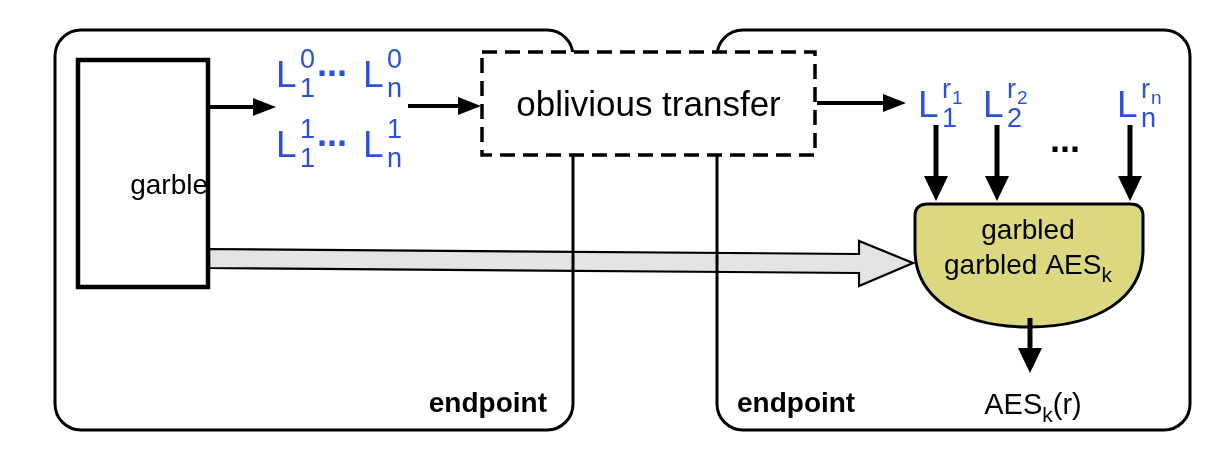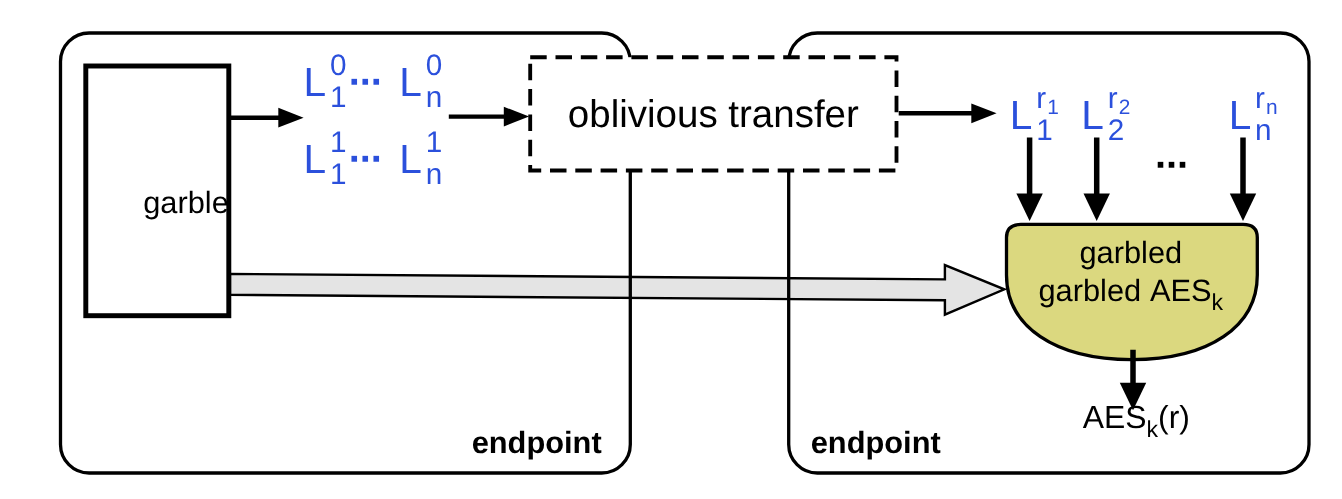--- a/index.html
+++ b/index.html
@@ -25,21 +25,21 @@
 
   .ot-label{left:482px;top:52px;width:333px;height:103px;display:flex;align-items:center;justify-content:center;font-size:35px;}
 
   .region-label{font-size:28px;font-weight:bold;}
   .endpoint-label{left:315px;top:387px;width:232px;text-align:right;}
   .middlebox-label{left:737px;top:387px;}
 
   .gc-text{left:912px;top:212px;width:232px;text-align:center;font-size:28px;line-height:35px;}
   .gc-text .pre{margin-right:8px;}
 
-  .output-text{left:958px;top:364px;width:150px;text-align:center;font-size:29px;}
+  .output-text{left:958px;top:388px;width:150px;text-align:center;font-size:29px;}
 </style>
 </head>
 <body>
 
 <div class="canvas">
 
   <svg class="art" viewBox="0 0 1220 454">
 
     <polygon points="209,249 859,254 859,241 913,263 859,286 859,273 209,268" style="fill:var(--arrow-gray)" stroke="#000" stroke-width="2.2"></polygon>
 

